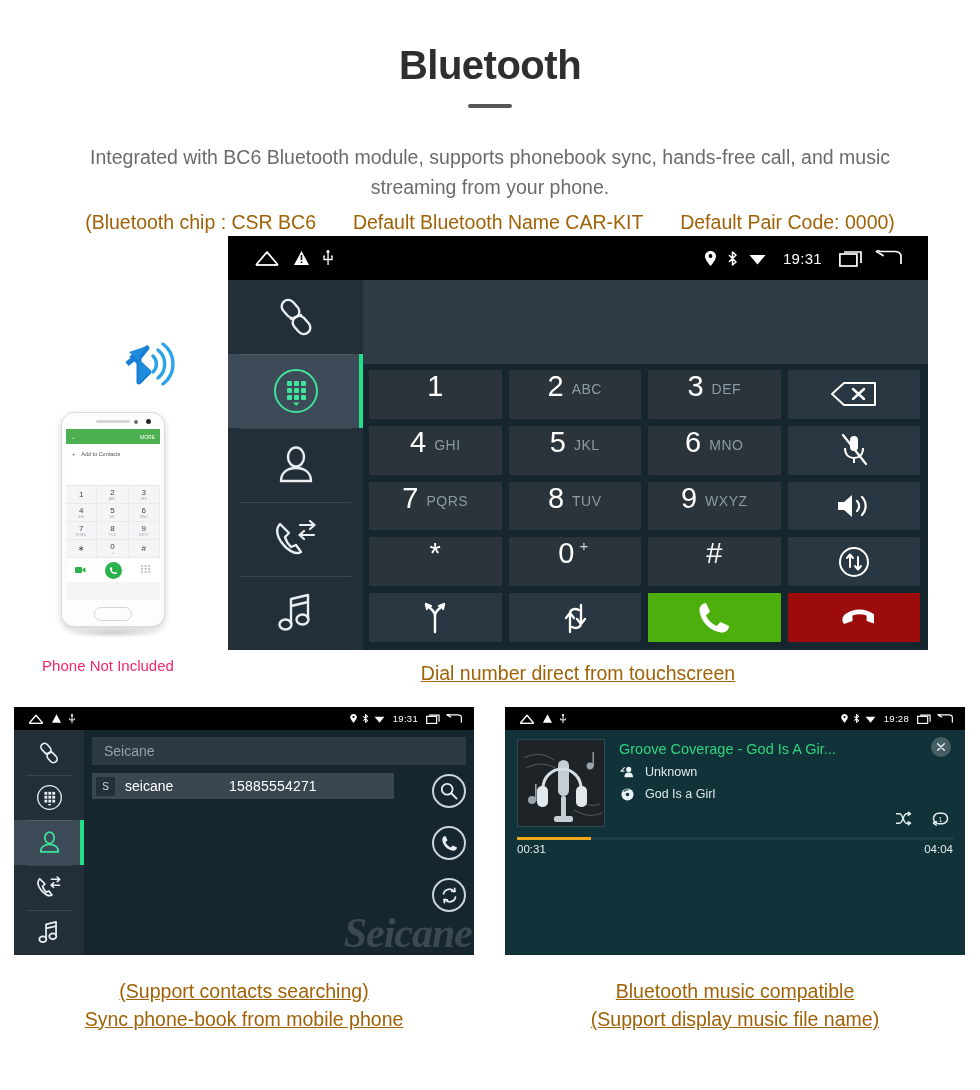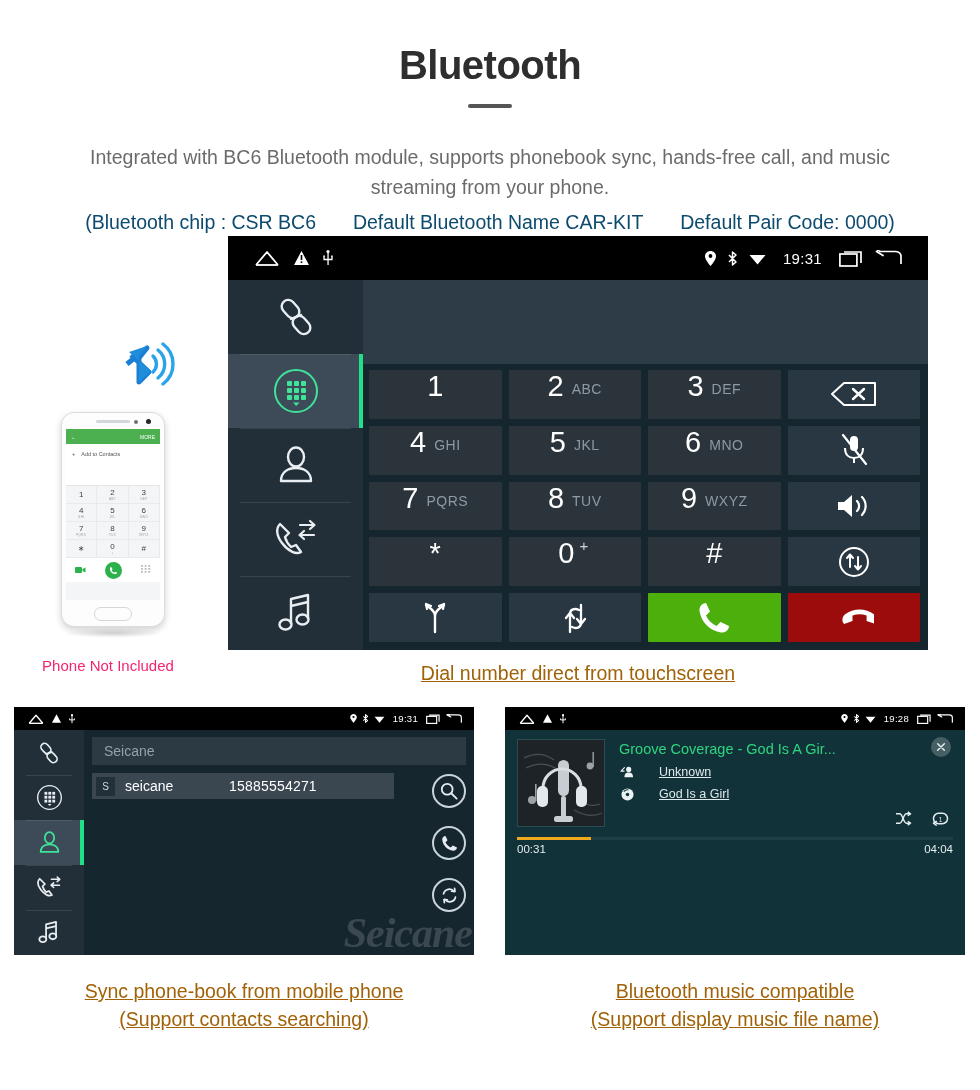--- a/index.html
+++ b/index.html
@@ -21,21 +21,21 @@
   .title-rule {
     width: 44px; height: 4px; background: #555; border-radius: 2px;
     margin: 18px auto 0;
   }
   .subtitle {
     margin: 35px auto 0; width: 880px;
     font-size: 19.5px; color: #6b6b6b; line-height: 1.52; font-weight: 400;
   }
   .pink-line {
     margin: 6px auto 0; width: 940px;
-    font-size: 19.5px; color: #0c4a6e; line-height: 1.5;
+    font-size: 19.5px; color: #a16207; line-height: 1.5;
     white-space: nowrap;
   }
   .pink-line .seg { display: inline-block; }
   .pink-line .gap { display: inline-block; width: 26px; }
 
   
   .hu { background: #1a2a33; position: relative; overflow: hidden; }
   .statusbar {
     background: #000; display: flex; align-items: center;
     color: #fff; width: 100%;
@@ -160,22 +160,22 @@
     width: 88px; height: 88px; flex: none; position: relative; overflow: hidden;
     background: linear-gradient(150deg,#3b4247 0%, #23282c 60%, #14171a 100%);
     border: 1px solid #2a4b52;
   }
   .music-meta { flex: 1; position: relative; min-width: 0; }
   .track-title {
     color: #2fd47e; font-size: 14.5px; margin-top: 2px; margin-bottom: 8px;
     white-space: nowrap; overflow: hidden;
   }
   .meta-row {
-    display: flex; align-items: center; gap: 24px; margin-bottom: 8px;
-    color: #dfe8ea; font-size: 12.5px; text-decoration: underline;
+    display: flex; align-items: center; gap: 10px; margin-bottom: 8px;
+    color: #dfe8ea; font-size: 12.5px;
   }
   .meta-row .mi { width: 16px; display: flex; justify-content: center; color: #eaf2f4; }
   .meta-extra { position: absolute; right: 4px; bottom: 1px; display: flex; gap: 20px; color: #e3ecee; }
   .close-btn {
     position: absolute; right: 2px; top: -2px; width: 20px; height: 20px;
     border-radius: 50%; background: rgba(255,255,255,.22);
     display: flex; align-items: center; justify-content: center; color: #e9f1f3;
   }
   .progress-wrap { margin-top: 10px; }
   .progress-track { height: 3px; background: #1d4048; position: relative; }
@@ -776,22 +776,22 @@
                 </svg>
             </span>
           </div>
         </div>
         <div class="watermark">Seicane</div>
       </div>
     </div>
   </div>
 
   <div class="caption cap-left">
+    <div>(Support contacts searching)</div>
     <div>Sync phone-book from mobile phone</div>
-    <div>(Support contacts searching)</div>
   </div>
 
   <div class="hu shot-br">
     <div class="statusbar">
       <div class="sb-left" style="gap:8px;padding-left:14px;">
         <span>
             <svg width="16" height="10" viewBox="0 0 26 16">
               <path d="M2 15 L13 2 L24 15" fill="none" stroke="#fff" stroke-width="2.2" stroke-linejoin="round"></path>
               <path d="M2 15 L24 15" stroke="#fff" stroke-width="2.2"></path>
             </svg>

